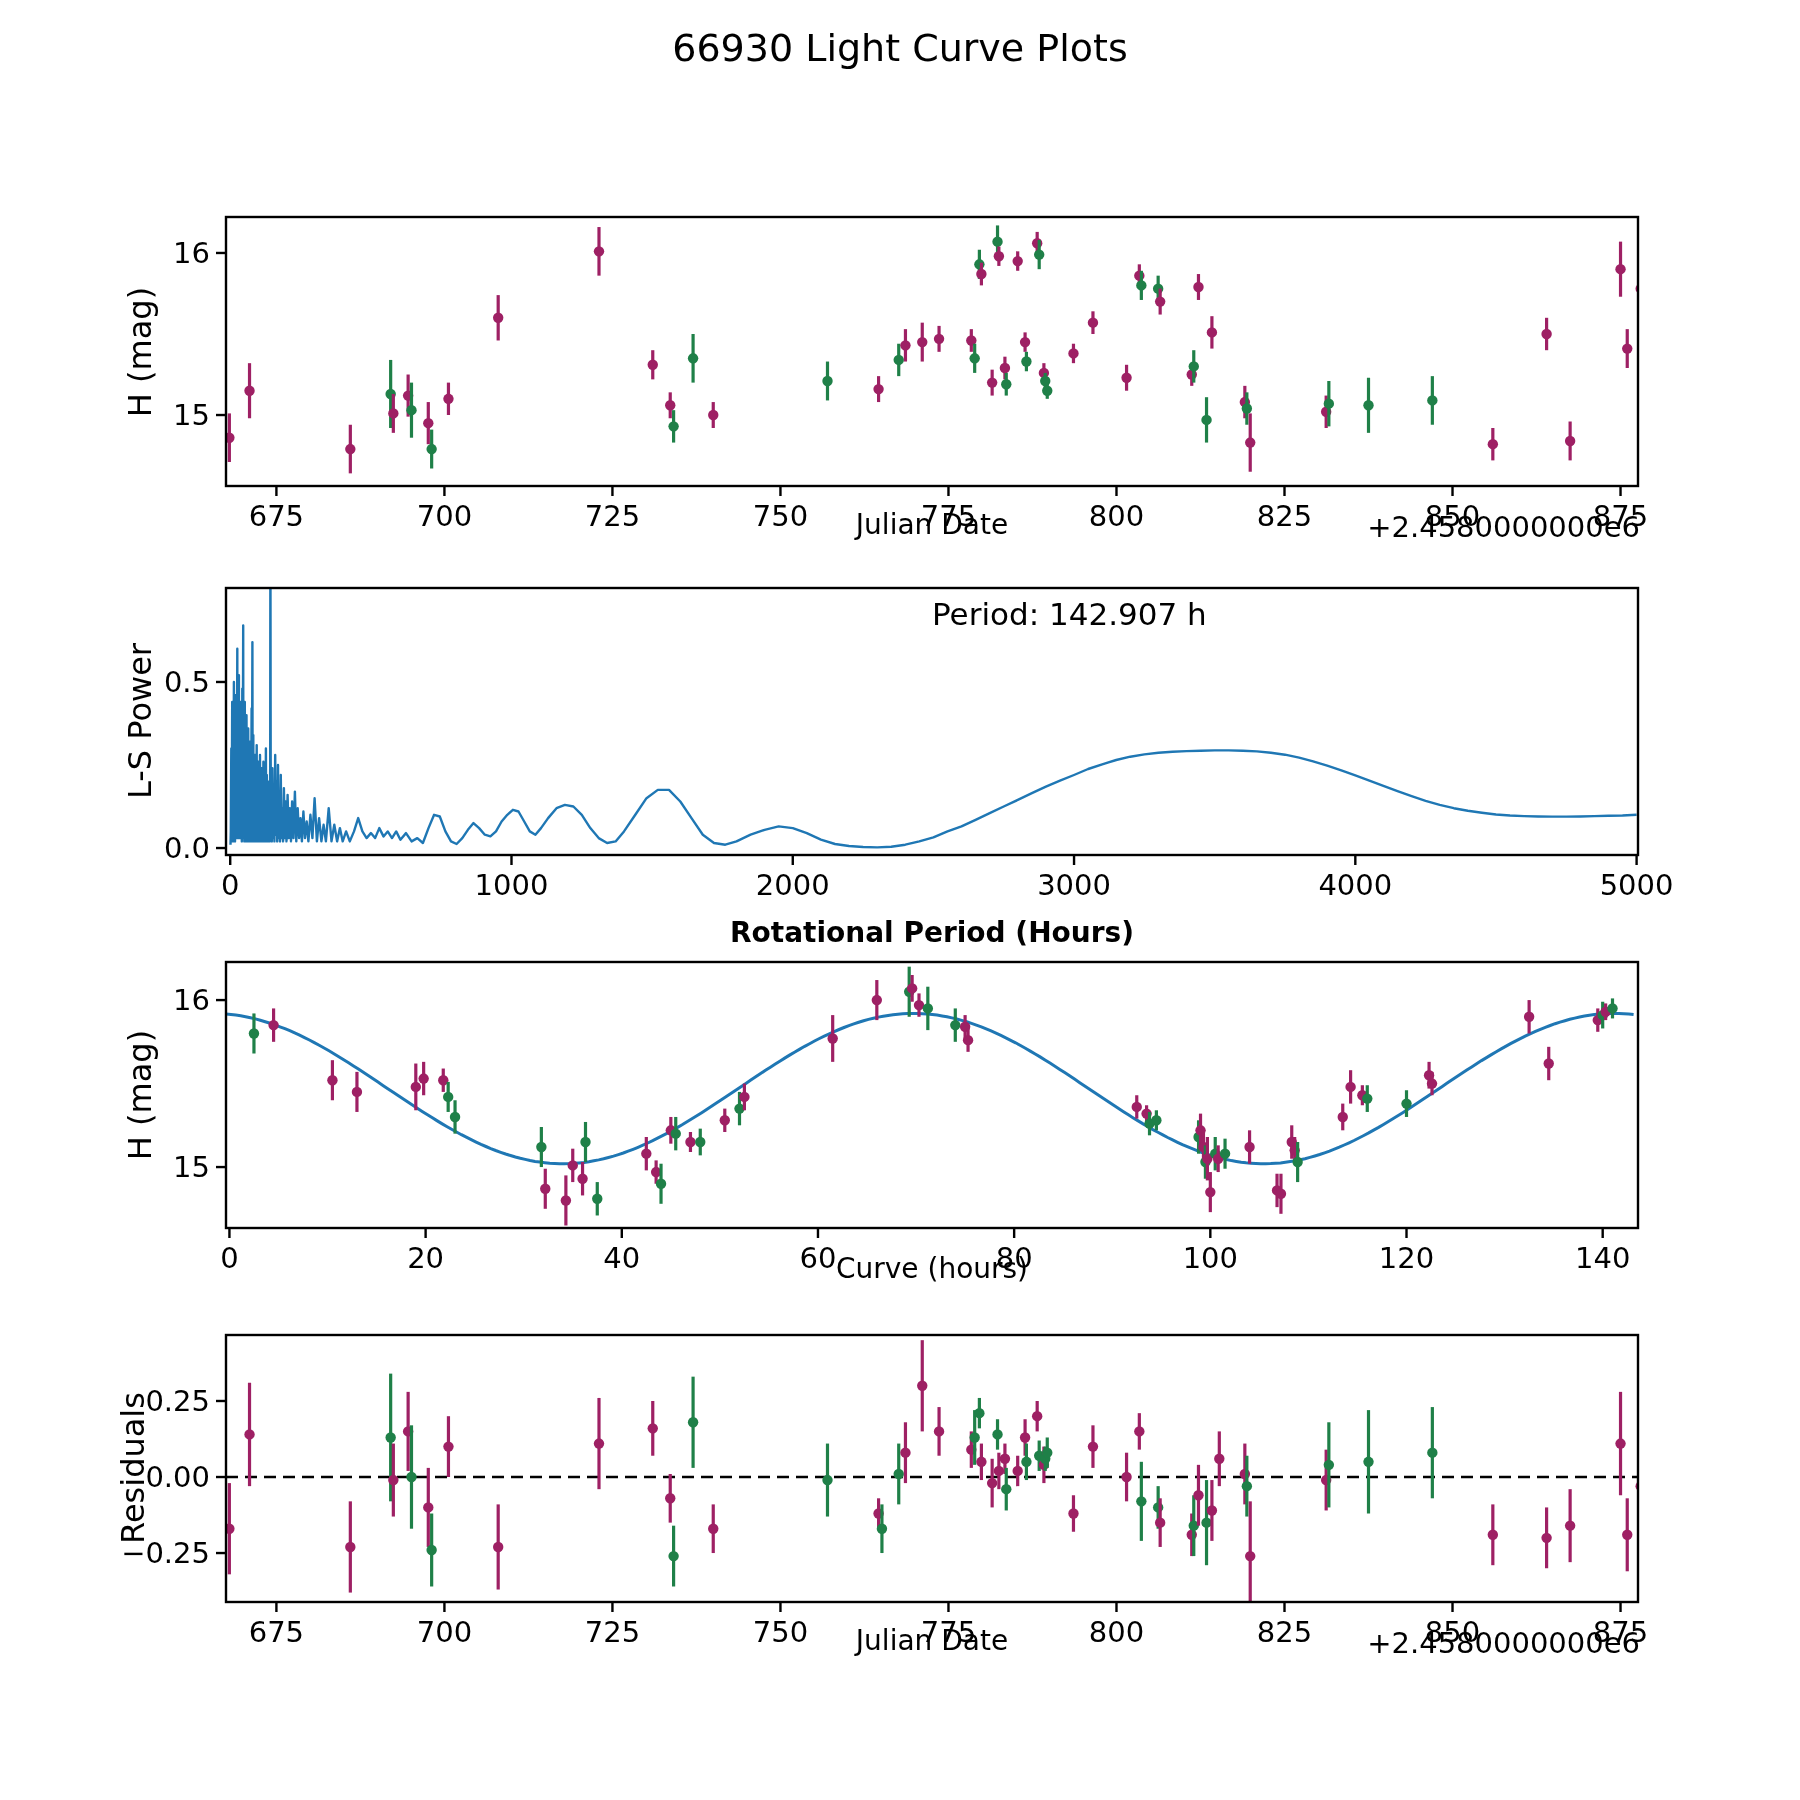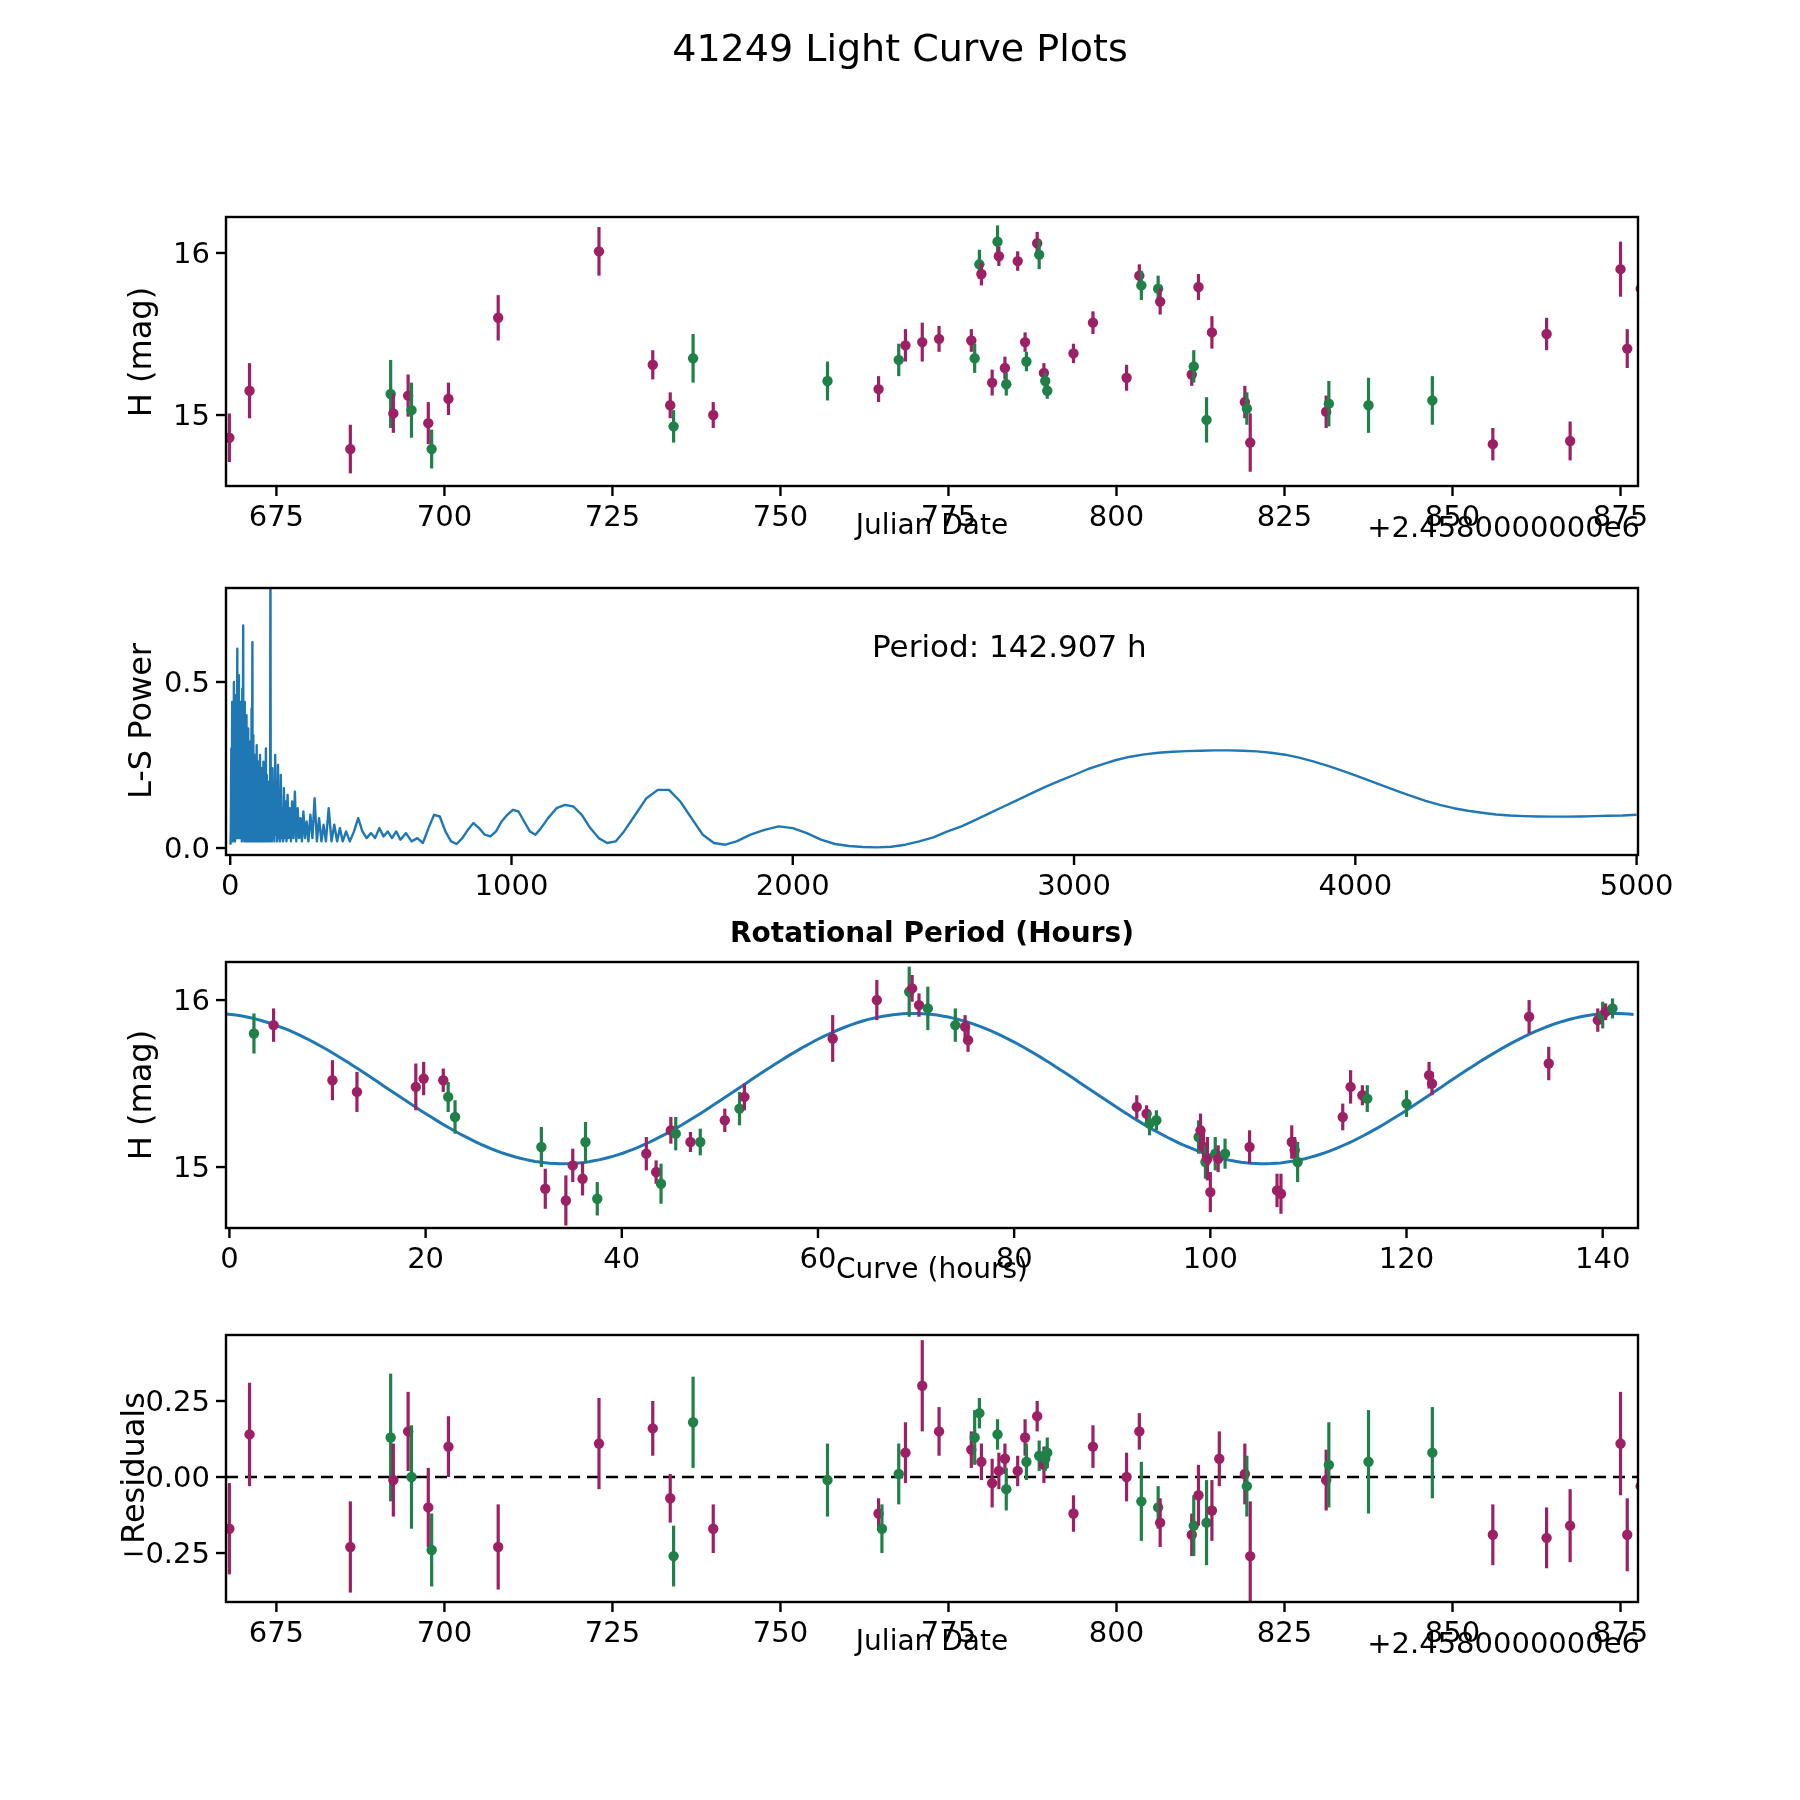--- a/index.html
+++ b/index.html
@@ -529,29 +529,29 @@
         <text x="1620.5264159923845" y="1642" text-anchor="middle" font-size="29" fill="#000">875</text>
         <line x1="216" x2="226" y1="1553.0398633257403" y2="1553.0398633257403" stroke="#000000" stroke-width="2.4"></line>
         <text x="210" y="1563.0398633257403" text-anchor="end" font-size="29" fill="#000">−0.25</text>
         <line x1="216" x2="226" y1="1477.014806378132" y2="1477.014806378132" stroke="#000000" stroke-width="2.4"></line>
         <text x="210" y="1487.014806378132" text-anchor="end" font-size="29" fill="#000">0.00</text>
         <line x1="216" x2="226" y1="1400.989749430524" y2="1400.989749430524" stroke="#000000" stroke-width="2.4"></line>
         <text x="210" y="1410.989749430524" text-anchor="end" font-size="29" fill="#000">0.25</text>
       </g>
     </svg>
 
-  <div class="fig-title">41249 Light Curve Plots</div>
+  <div class="fig-title">66930 Light Curve Plots</div>
 
   <div class="ylabel" style="left:140px;top:352px;">H (mag)</div>
   <div class="xlabel" style="top:508px;">Julian Date</div>
   <div class="offset-text" style="left:1140px;top:510px;">+2.4580000000e6</div>
 
   <div class="ylabel" style="left:140px;top:721px;">L-S Power</div>
   <div class="xlabel" style="top:916px;font-weight:bold;">Rotational Period (Hours)</div>
-  <div class="annotation" style="left:872px;top:596px;margin-top:32px;">Period: 142.907 h</div>
+  <div class="annotation" style="left:932px;top:596px;">Period: 142.907 h</div>
 
   <div class="ylabel" style="left:140px;top:1095px;">H (mag)</div>
   <div class="xlabel" style="top:1252px;">Curve (hours)</div>
 
   <div class="ylabel" style="left:133px;top:1468px;">Residuals</div>
   <div class="xlabel" style="top:1624px;">Julian Date</div>
   <div class="offset-text" style="left:1140px;top:1626px;">+2.4580000000e6</div>
 </div>
 
 </body></html>

